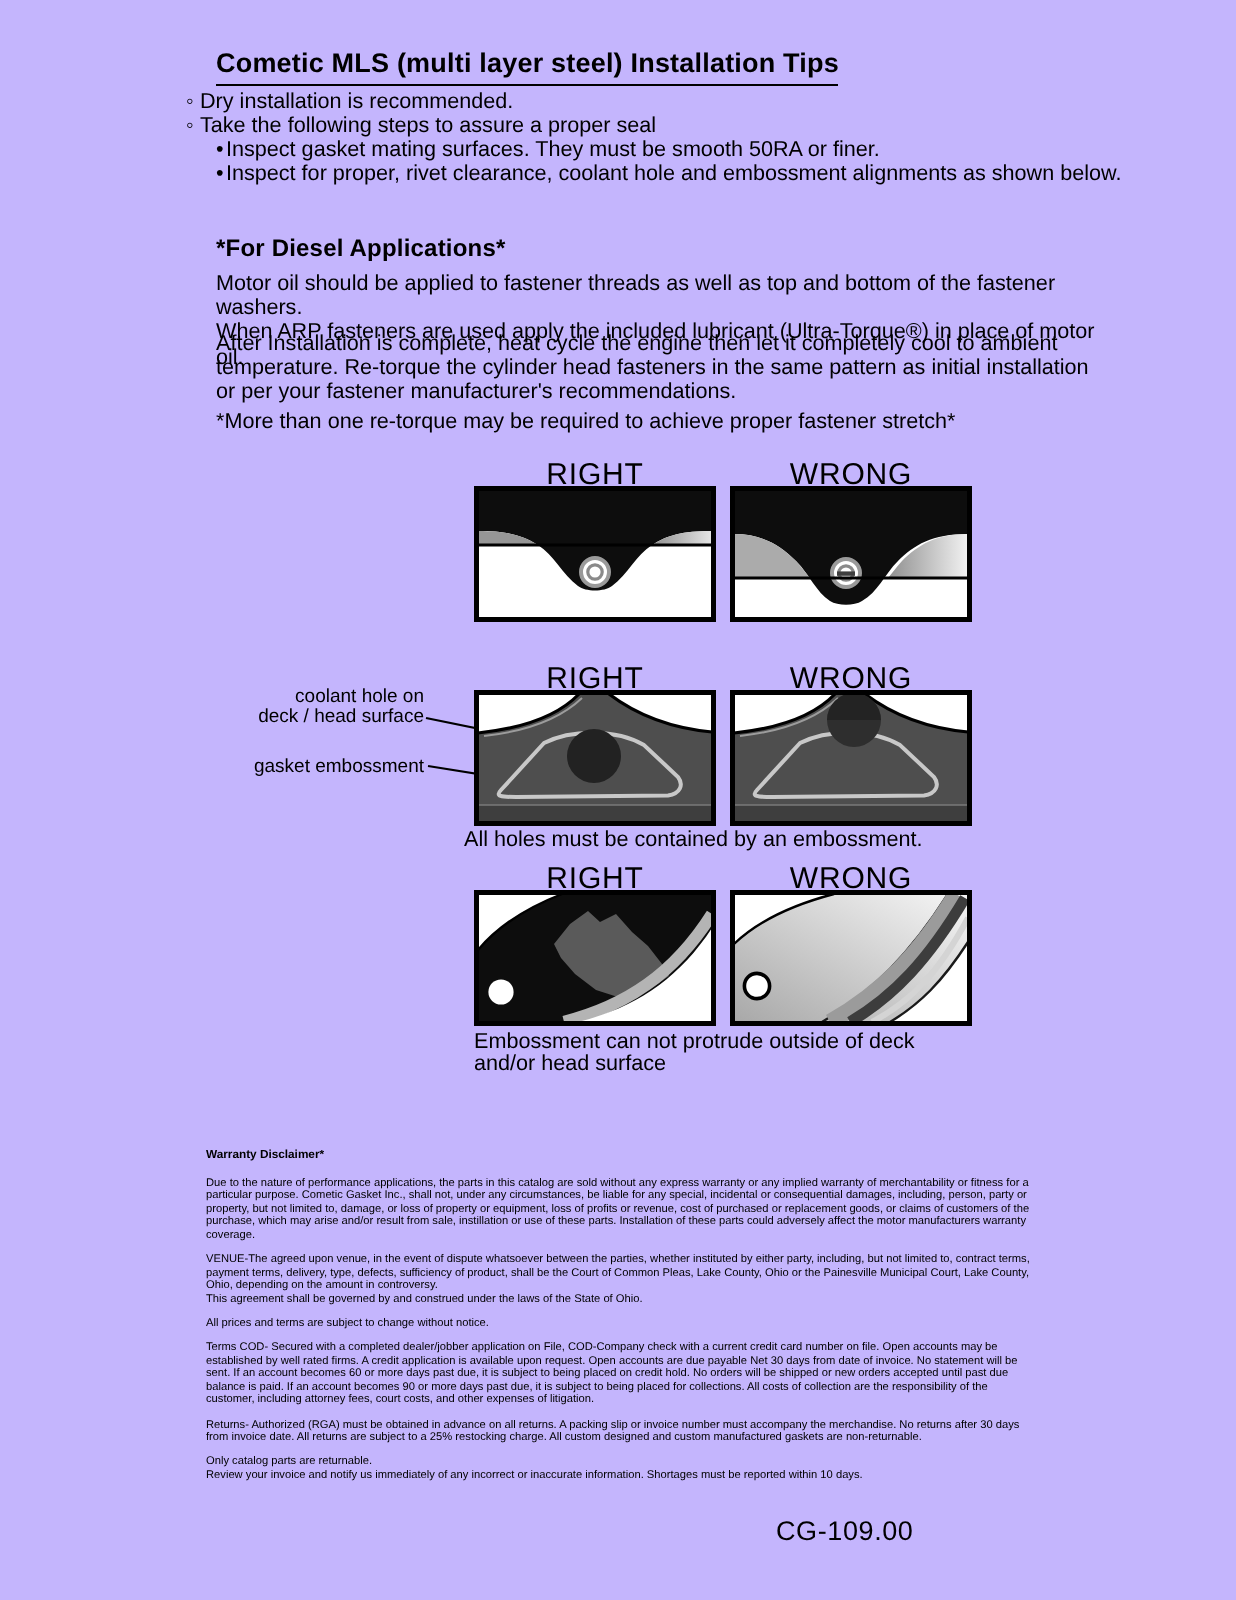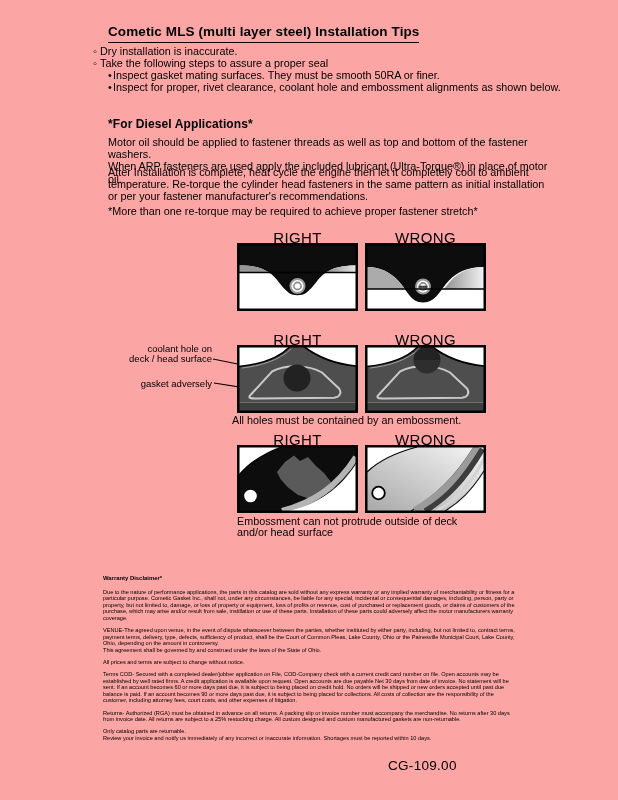--- a/index.html
+++ b/index.html
@@ -1,16 +1,16 @@
 <!DOCTYPE html>
 <html><head>
 <meta charset="utf-8">
 <style>
   html,body{margin:0;padding:0;background:#fff;}
-  .page{position:relative;width:618px;height:800px;background:#fca5a5;overflow:hidden;
+  .page{position:relative;width:618px;height:800px;background:#c4b5fd;overflow:hidden;
         font-family:"Liberation Sans",sans-serif;color:#000;}
   .abs{position:absolute;}
 
   .title{left:108px;top:24px;font-size:13.5px;font-weight:bold;
          border-bottom:1.6px solid #000;padding-bottom:3px;letter-spacing:.1px;}
 
   .bullets{left:93px;top:46px;font-size:10.8px;line-height:11.9px;}
   .b-row{white-space:nowrap;}
   .b-row .marker{display:inline-block;width:7px;}
   .b-row.lvl2{margin-left:15px;}
@@ -44,21 +44,21 @@
   .doc-code{left:388px;top:758px;font-size:13.5px;letter-spacing:.3px;}
 </style>
 </head>
 <body>
 
 <div class="page">
 
   <div class="abs title">Cometic MLS (multi layer steel) Installation Tips</div>
 
   <div class="abs bullets">
-    <div class="b-row"><span class="marker">◦</span><span>Dry installation is inaccurate.</span></div>
+    <div class="b-row"><span class="marker">◦</span><span>Dry installation is recommended.</span></div>
     <div class="b-row"><span class="marker">◦</span><span>Take the following steps to assure a proper seal</span></div>
     <div class="b-row lvl2"><span class="marker">•</span><span>Inspect gasket mating surfaces.  They must be smooth 50RA or finer.</span></div>
     <div class="b-row lvl2"><span class="marker">•</span><span>Inspect for proper, rivet clearance, coolant hole and embossment alignments as shown below.</span></div>
   </div>
 
   <div class="abs diesel-heading">*For Diesel Applications*</div>
 
   <div class="abs para p1">
     <div>Motor oil should be applied to fastener threads as well as top and bottom of the fastener washers.</div>
     <div>When ARP fasteners are used apply the included lubricant (Ultra-Torque®) in place of motor oil.</div>
@@ -111,21 +111,21 @@
   </svg>
 
 
   <div class="abs fig-label col-right lbl-row2">RIGHT</div>
   <div class="abs fig-label col-wrong lbl-row2">WRONG</div>
 
   <div class="abs callout co1">
     <div>coolant hole on</div>
     <div>deck / head surface</div>
   </div>
-  <div class="abs callout co2">gasket adversely</div>
+  <div class="abs callout co2">gasket embossment</div>
 
   <svg class="abs leader" width="95" height="42" viewBox="0 0 95 42" xmlns="http://www.w3.org/2000/svg">
     <line x1="8" y1="7" x2="91" y2="24" stroke="#000" stroke-width="1.1"></line>
     <line x1="9" y1="31" x2="53" y2="38" stroke="#000" stroke-width="1.1"></line>
   </svg>
 
   <svg class="abs fig-img col-right img-row2" viewBox="0 0 121 68" xmlns="http://www.w3.org/2000/svg">
     <rect x="0" y="0" width="121" height="68" fill="#ffffff"></rect>
     <path d="M2,21.5 C21,19.5 41,14 52.5,2 L67.5,2 C84,14.5 103,19.5 119,21 L119,66 L2,66 Z" fill="#4e4e4e"></path>
     <path d="M2,21.5 C21,19.5 41,14 52.5,2" fill="none" stroke="#000" stroke-width="1.6"></path>

